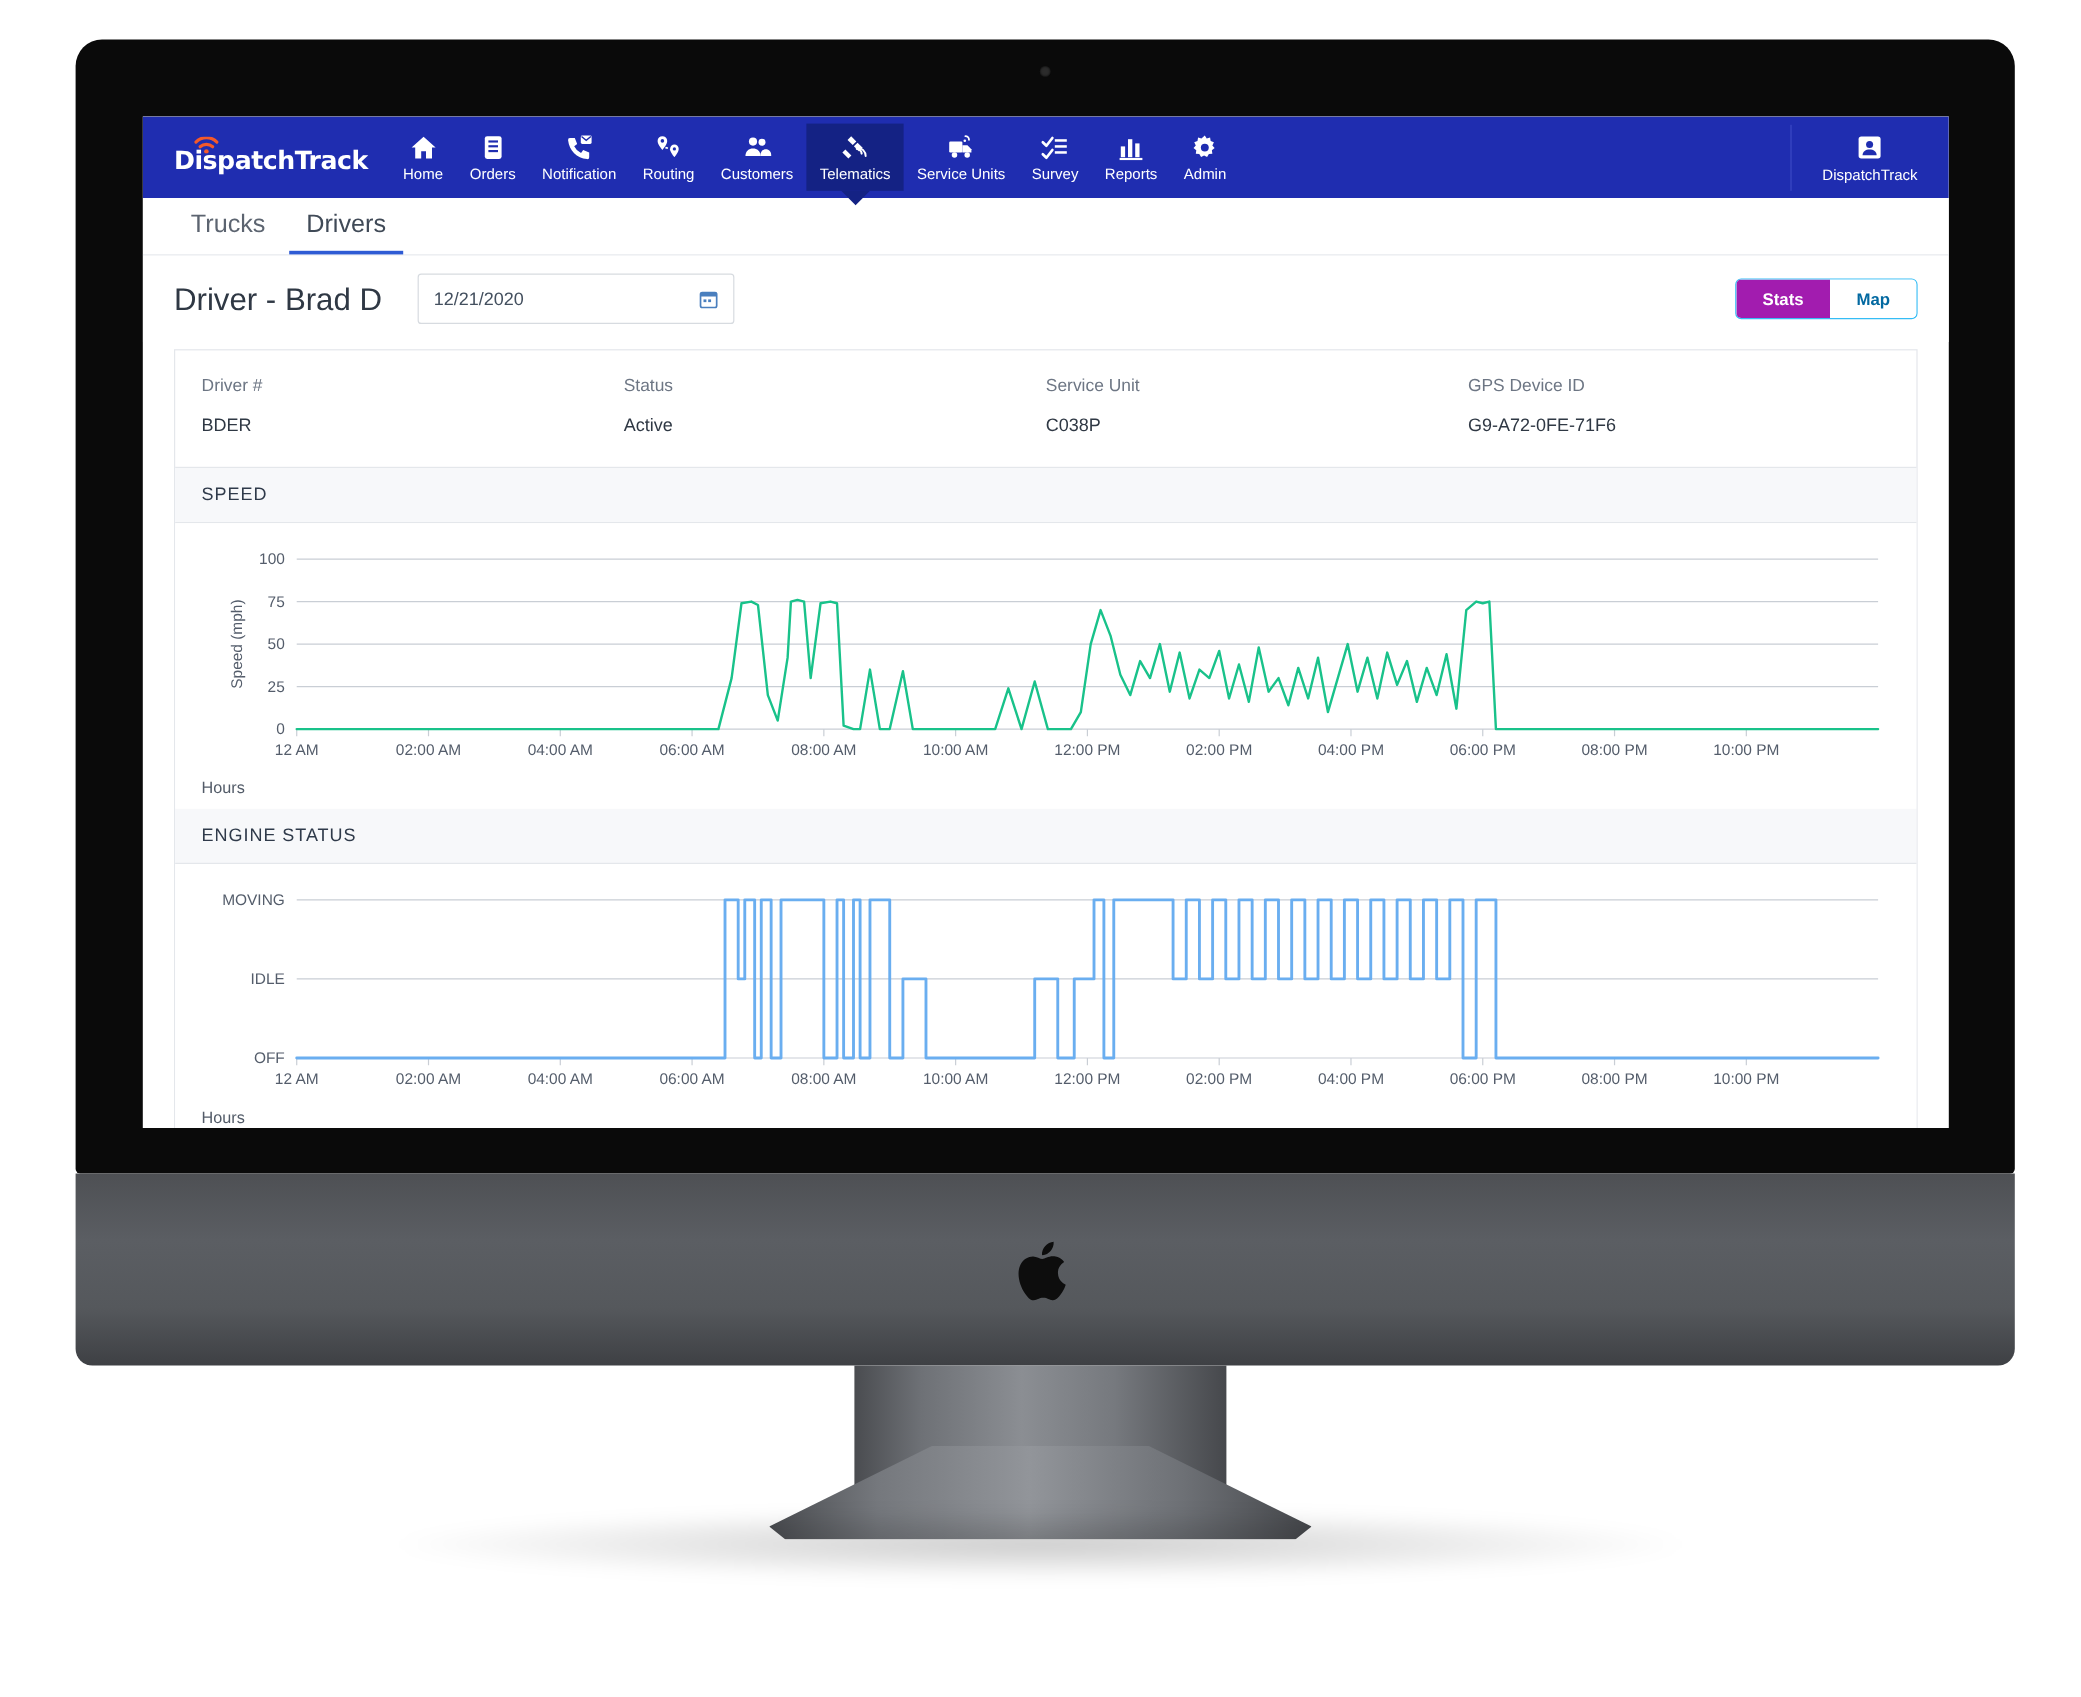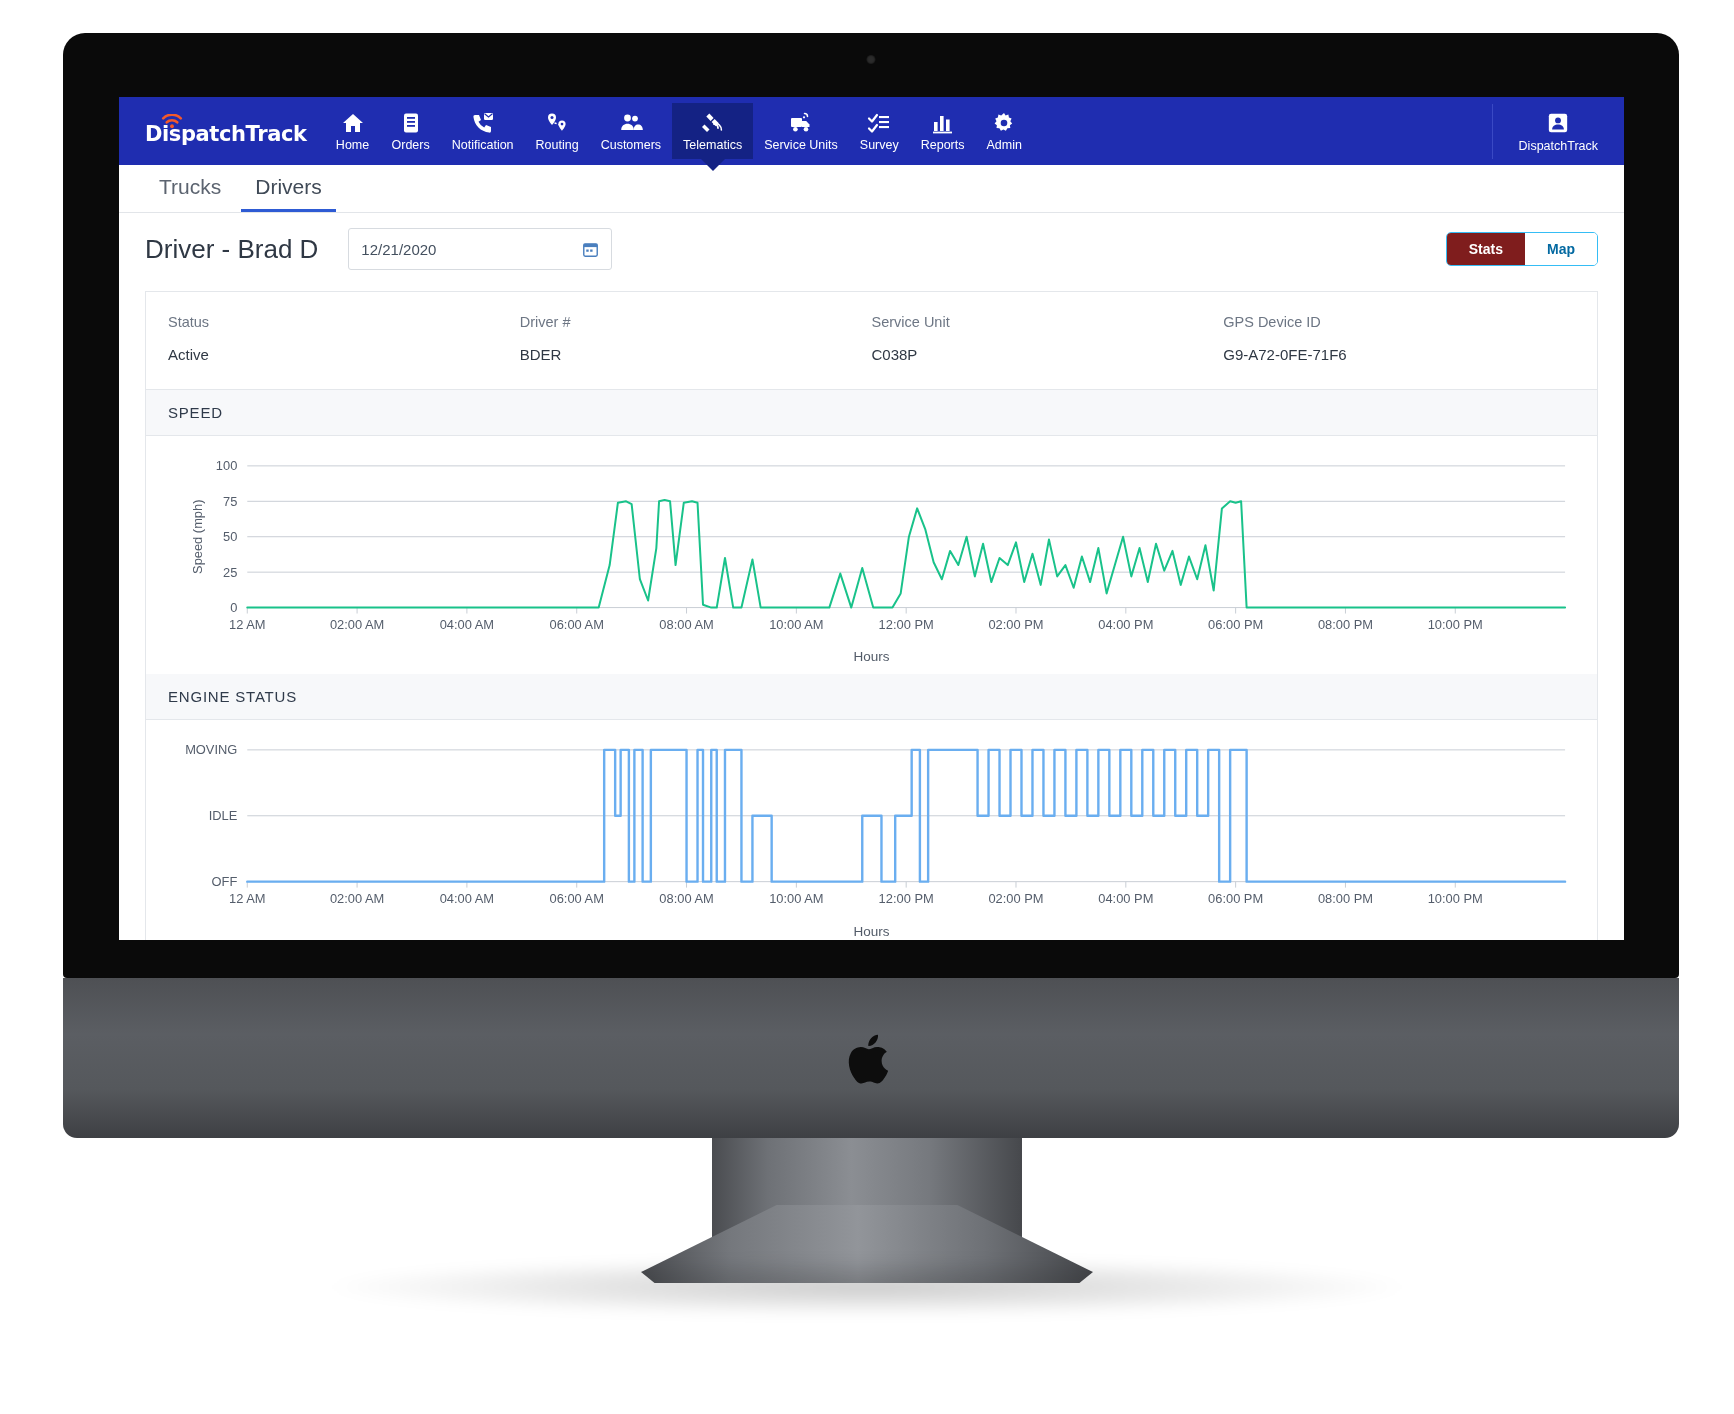--- a/index.html
+++ b/index.html
@@ -154,21 +154,21 @@
     border: 1px solid #35bdf5; border-radius: 5px;
     display: flex; overflow: hidden; background: #fff;
     height: 34px; align-items: stretch;
   }
   .seg-btn {
     font-size: 14px; font-weight: 600;
     display: flex; align-items: center; justify-content: center;
     padding: 0 22px; cursor: pointer; color: #0369a1;
     background: #fff;
   }
-  .seg-btn.active { background: #7f1d1d; color: #fff; }
+  .seg-btn.active { background: #a21caf; color: #fff; }
 
   
   #card {
     margin: 6px 26px 0 26px;
     border: 1px solid #e4e7eb;
     background: #fff;
   }
   #info-row {
     display: flex; padding: 22px 22px 26px 22px;
     border-bottom: 1px solid #e4e7eb;
@@ -181,21 +181,21 @@
     background: #f7f8fa;
     border-bottom: 1px solid #e4e7eb;
     padding: 14px 22px;
     font-size: 15px; font-weight: 400; letter-spacing: 0.8px;
     color: #2f3a4a;
   }
   .chart-panel { padding: 18px 22px 10px 22px; background: #fff; }
   .chart-area { position: relative; }
   .chart-svg { display: block; width: 100%; }
   .axis-caption {
-    text-align: center; font-size: 13.5px; color: #525b68;
+    text-align: left; font-size: 13.5px; color: #525b68;
     margin-top: 2px;
   }
 </style>
 </head>
 <body>
 
 <div id="imac-wrap">
 
   <div id="monitor-bezel">
     <div id="camera-dot"></div>
@@ -347,26 +347,26 @@
       <div id="seg-toggle">
         <div class="seg-btn active">Stats</div>
         <div class="seg-btn">Map</div>
       </div>
     </div>
 
     <div id="card">
 
       <div id="info-row">
         <div class="info-col">
+          <div class="info-label">Driver #</div>
+          <div class="info-value">BDER</div>
+        </div>
+        <div class="info-col">
           <div class="info-label">Status</div>
           <div class="info-value">Active</div>
-        </div>
-        <div class="info-col">
-          <div class="info-label">Driver #</div>
-          <div class="info-value">BDER</div>
         </div>
         <div class="info-col">
           <div class="info-label">Service Unit</div>
           <div class="info-value">C038P</div>
         </div>
         <div class="info-col">
           <div class="info-label">GPS Device ID</div>
           <div class="info-value">G9-A72-0FE-71F6</div>
         </div>
       </div>

